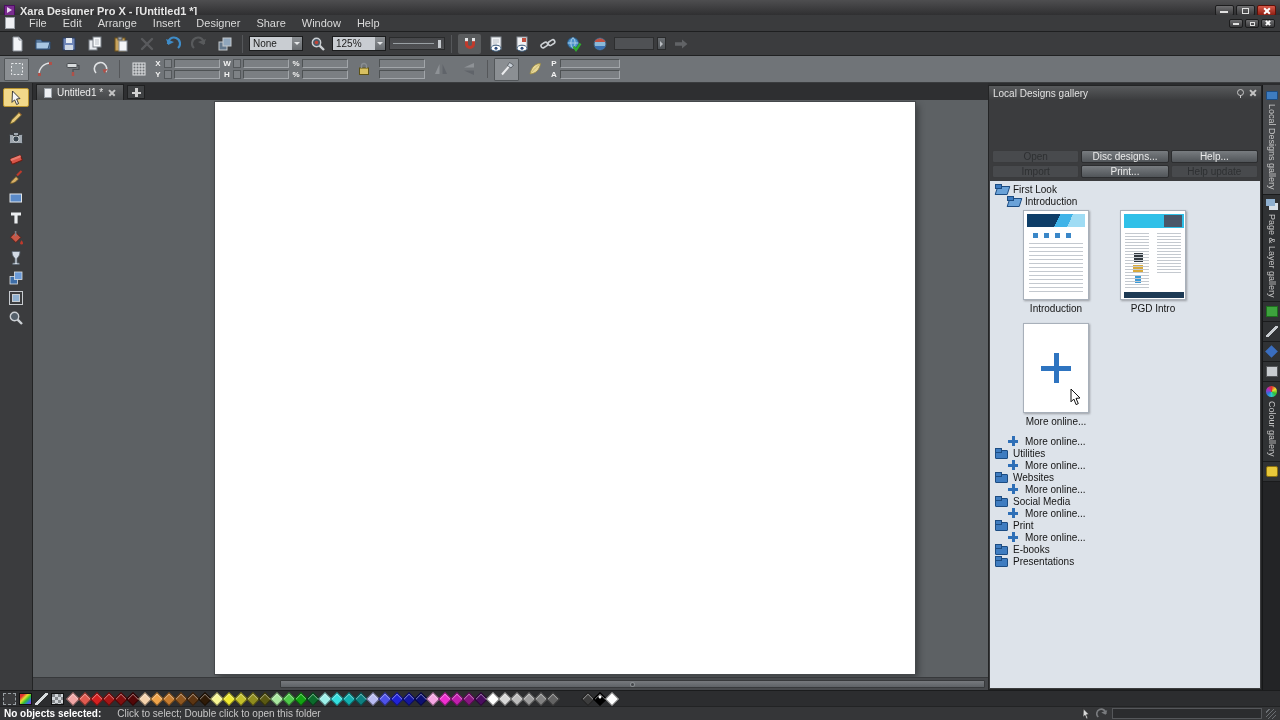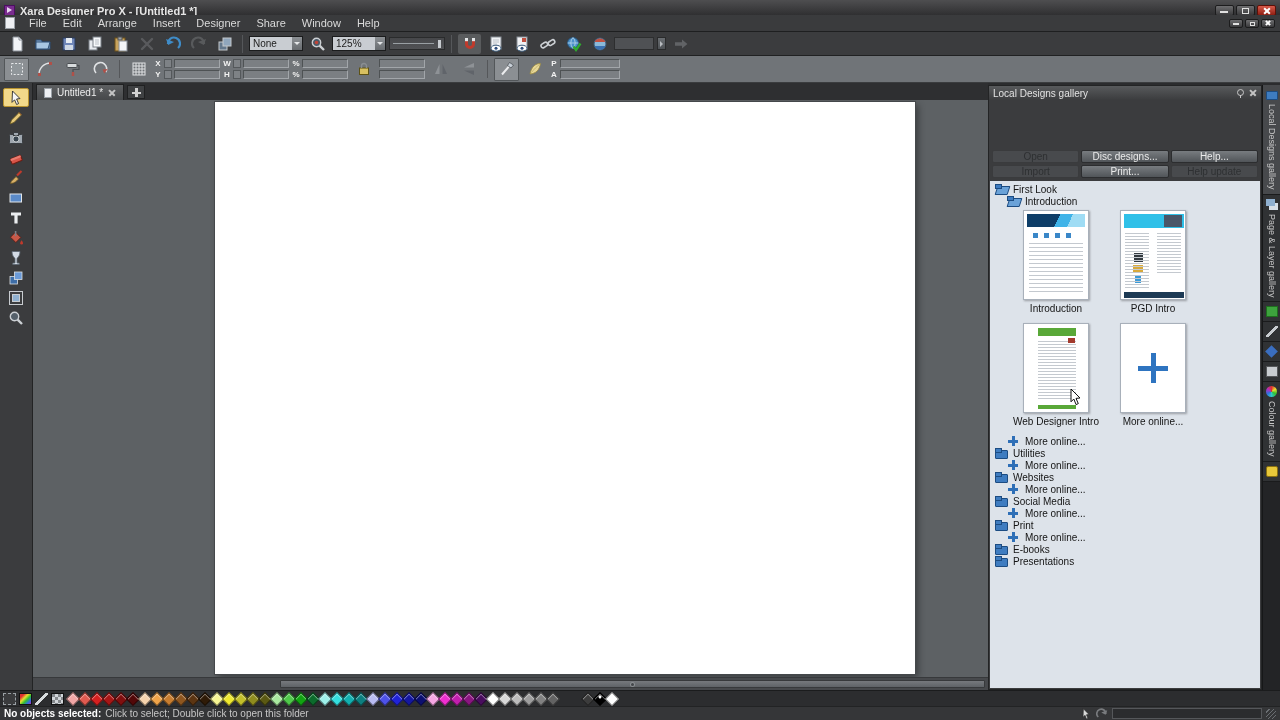--- a/index.html
+++ b/index.html
@@ -158,21 +158,21 @@
   .cb-select{border:1px dashed #9aa0a4;background:#3a3b3d;}
   .cb-palette{background:linear-gradient(135deg,#e03030 20%,#e8e030 40%,#30c030 60%,#3070e0 80%,#b030c0);border:1px solid #111;}
   .cb-picker{background:linear-gradient(135deg,rgba(0,0,0,0) 42%,#d8dcde 42%,#d8dcde 58%,rgba(0,0,0,0) 58%);}
   .cb-none{background:repeating-conic-gradient(#d2d6da 0 25%,#84888c 0 50%) 0 0/6px 6px;border:1px solid #111;}
   .sw{width:10px;height:10px;transform:rotate(45deg);margin:0 1px;border:1px solid rgba(0,0,0,.45);box-shadow:inset 1px 1px 0 rgba(255,255,255,.4);flex:none;}
   .sw.gap{margin-left:24px;}
   .sw.current{position:relative;}
   .sw.current::after{content:"";position:absolute;left:1px;top:1px;width:3px;height:3px;border-radius:50%;background:#fff;}
 
   
-  #statusbar{position:absolute;left:0;right:0;bottom:0;height:14px;background:#353638;border-top:1px solid #222324;display:flex;align-items:center;padding:0 4px;font-size:10px;color:#c6c6c6;}
+  #statusbar{position:absolute;left:0;right:0;bottom:0;height:14px;background:#353638;border-top:1px solid #222324;display:flex;align-items:center;padding:0 4px;font-size:10px;color:#c6c6c6;gap:12px;}
   .sb-bold{color:#ffffff;font-weight:bold;margin-right:4px;white-space:nowrap;}
   .sb-text{white-space:nowrap;text-align:center;}
   .sb-right{margin-left:auto;display:flex;align-items:center;gap:4px;}
   .sb-ic{width:12px;height:12px;opacity:.85;}
   .sb-field{width:150px;height:11px;background:#2b2c2e;border:1px solid #55575a;}
   .grip{width:10px;height:10px;background:repeating-linear-gradient(135deg,rgba(0,0,0,0) 0 2px,#6a6e72 2px 3px);}
 
   
   #cursor{position:absolute;left:1070px;top:388px;width:12px;height:18px;z-index:50;pointer-events:none;}
 </style>
@@ -726,24 +726,20 @@
           <div class="thumb-cell">
             <div class="thumb-card thumb-intro"></div>
             <div class="thumb-label">Introduction</div>
           </div>
 
           <div class="thumb-cell">
             <div class="thumb-card thumb-pgd"></div>
             <div class="thumb-label">PGD Intro</div>
           </div>
 
-          <div class="thumb-cell">
-            <div class="thumb-card thumb-web"></div>
-            <div class="thumb-label">Web Designer Intro</div>
-          </div>
 
           <div class="thumb-cell">
             <div class="thumb-card thumb-plus"></div>
             <div class="thumb-label">More online...</div>
           </div>
         </div>
       <div>
 
           <div class="trow lvl1">
             <span class="ticon plus"></span>

